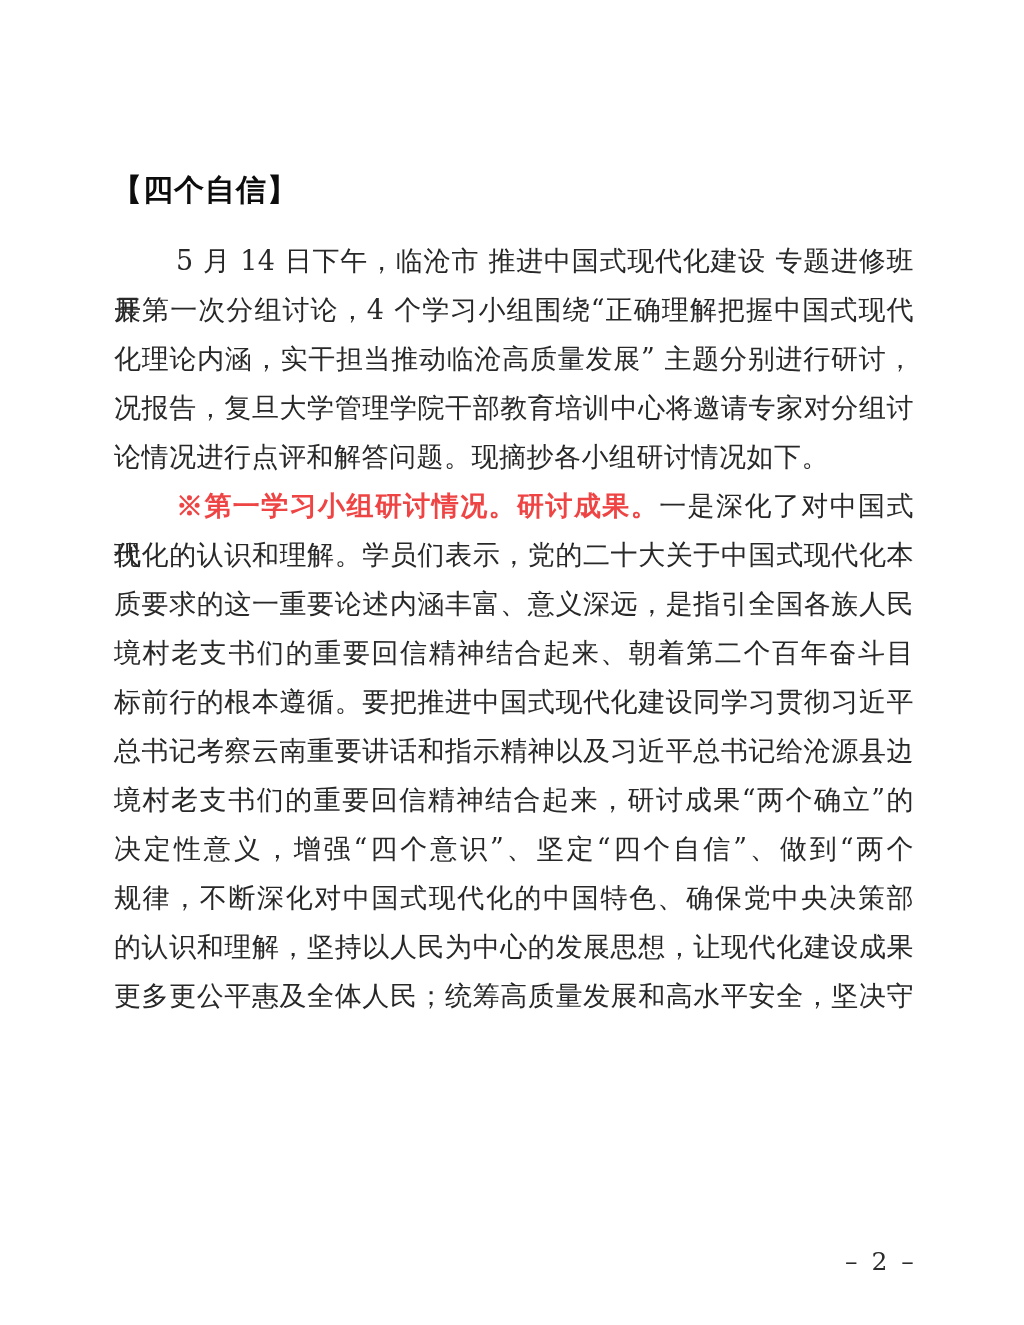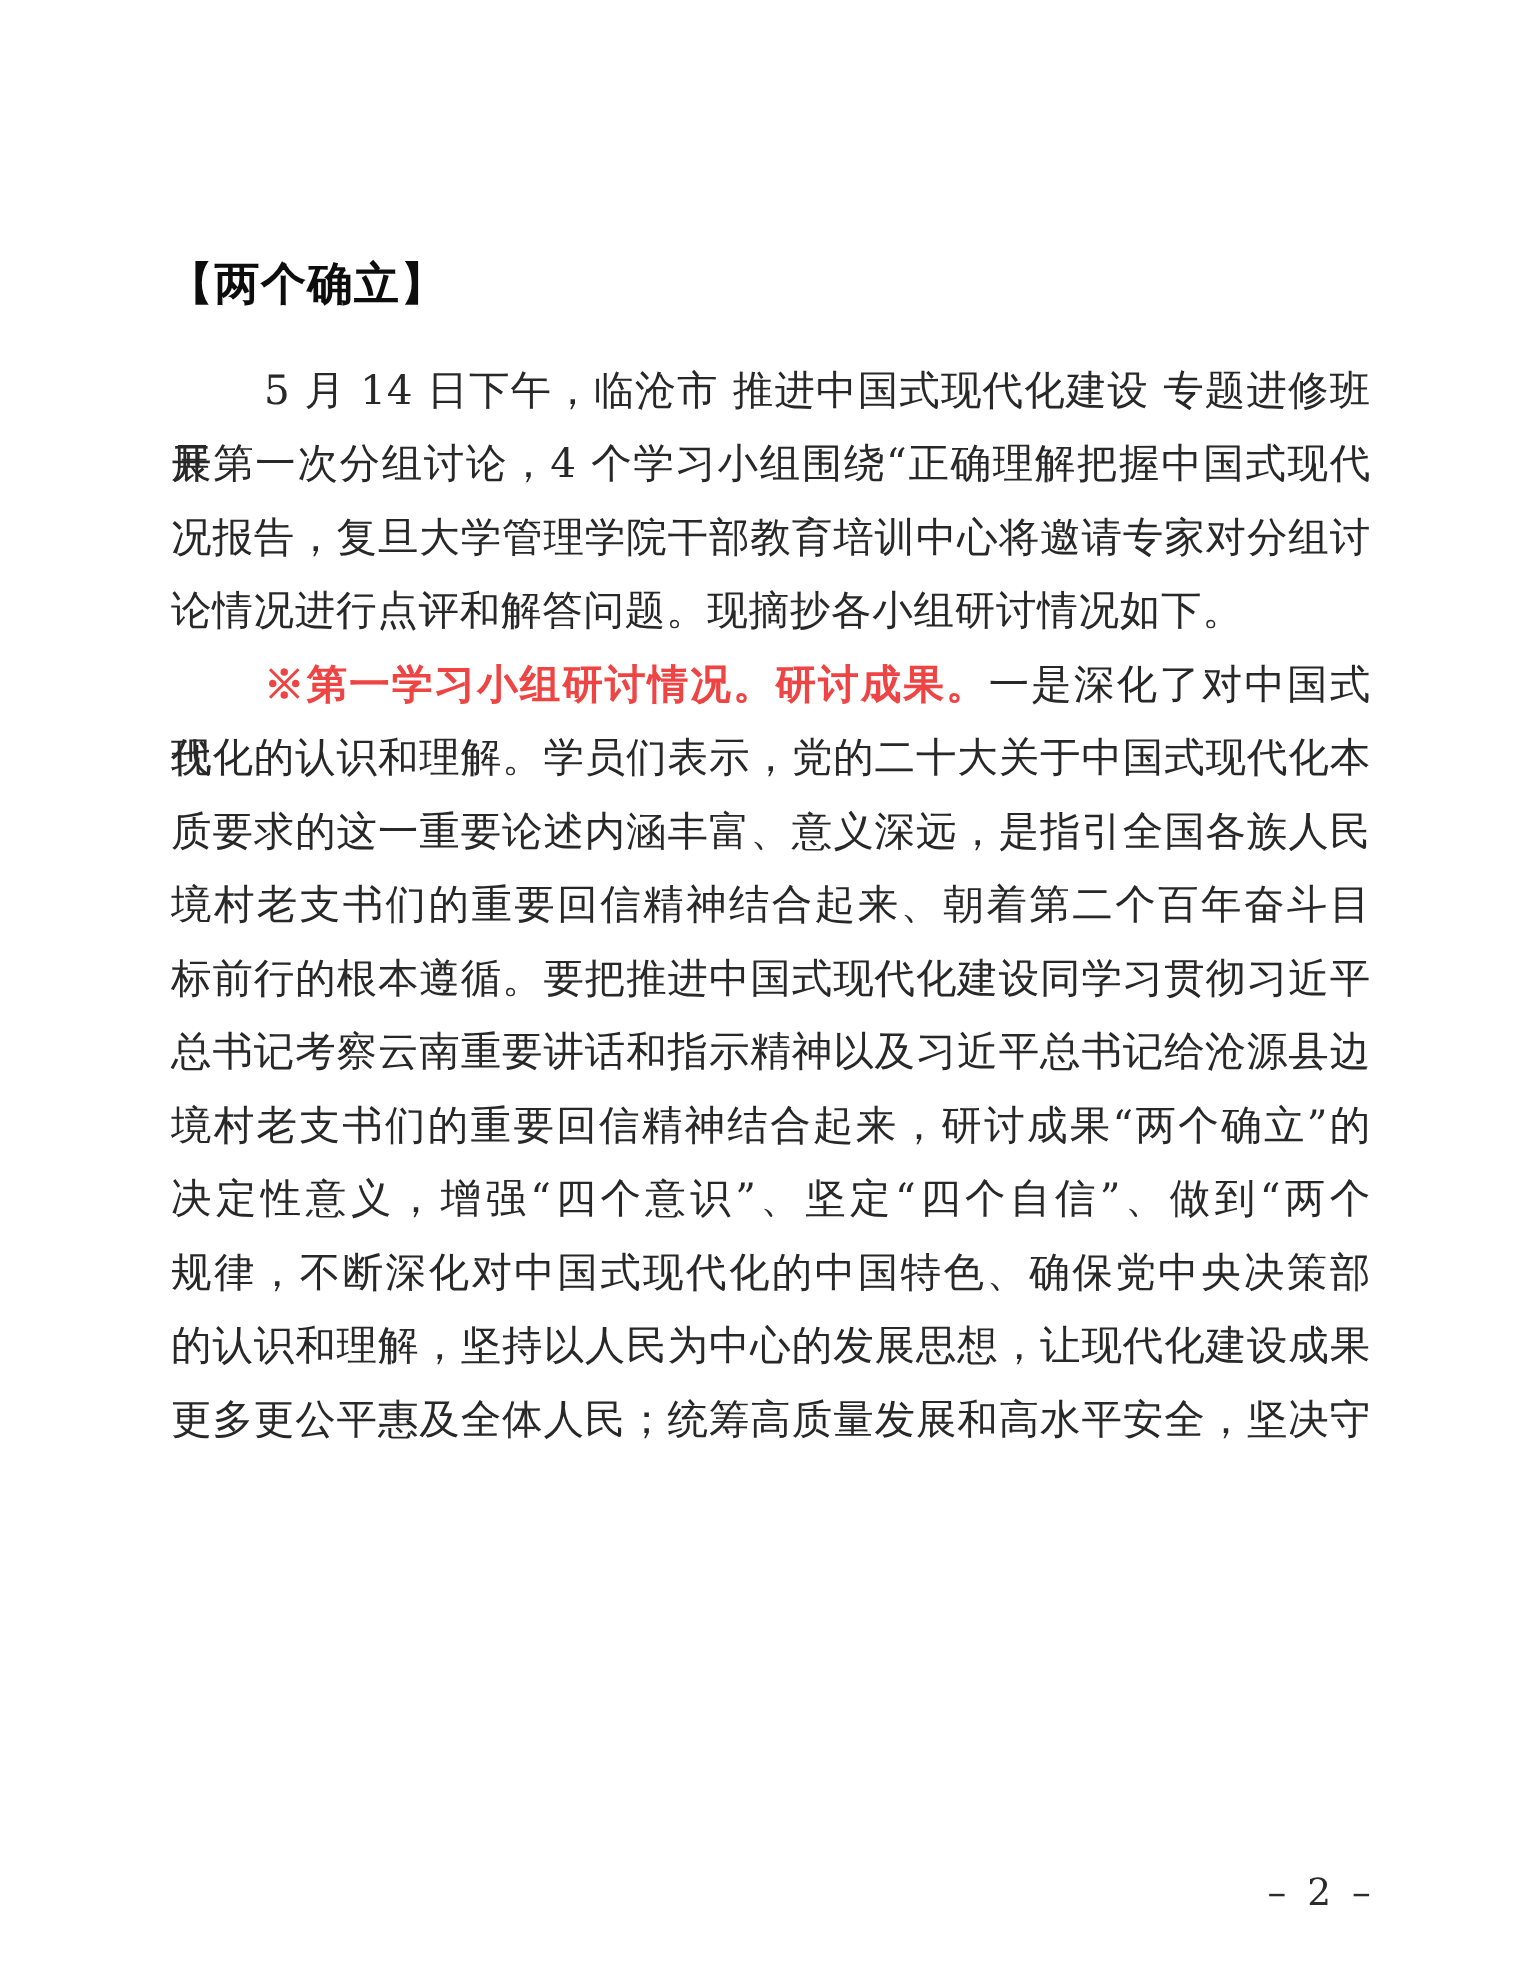--- a/index.html
+++ b/index.html
@@ -62,25 +62,26 @@
     color: #2b2b2b;
     letter-spacing: 3px;
     font-family: "DejaVu Serif", serif;
   }
 </style>
 </head>
 <body>
 
 <div class="page">
 
-  <div class="heading">【两个确立】</div>
+  <div class="heading">【四个自信】</div>
 
   <div class="text-block">
     <div class="line indent">5 月 14 日下午，临沧市 推进中国式现代化建设 专题进修班开</div>
     <div class="line">展第一次分组讨论，4 个学习小组围绕“正确理解把握中国式现代</div>
+    <div class="line">化理论内涵，实干担当推动临沧高质量发展” 主题分别进行研讨，</div>
     <div class="line">况报告，复旦大学管理学院干部教育培训中心将邀请专家对分组讨</div>
     <div class="line para-end">论情况进行点评和解答问题。现摘抄各小组研讨情况如下。</div>
     <div class="line indent">
       <span class="bold">※第一学习小组研讨情况。研讨成果。</span><span>一是深化了对中国式现</span>
     </div>
     <div class="line">代化的认识和理解。学员们表示，党的二十大关于中国式现代化本</div>
     <div class="line">质要求的这一重要论述内涵丰富、意义深远，是指引全国各族人民</div>
     <div class="line">境村老支书们的重要回信精神结合起来、朝着第二个百年奋斗目</div>
     <div class="line">标前行的根本遵循。要把推进中国式现代化建设同学习贯彻习近平</div>
     <div class="line">总书记考察云南重要讲话和指示精神以及习近平总书记给沧源县边</div>

